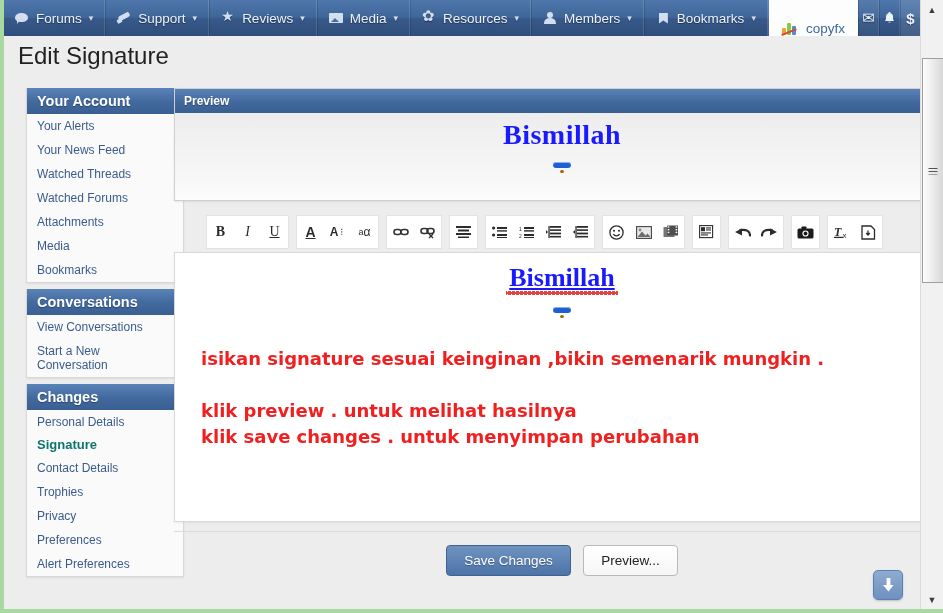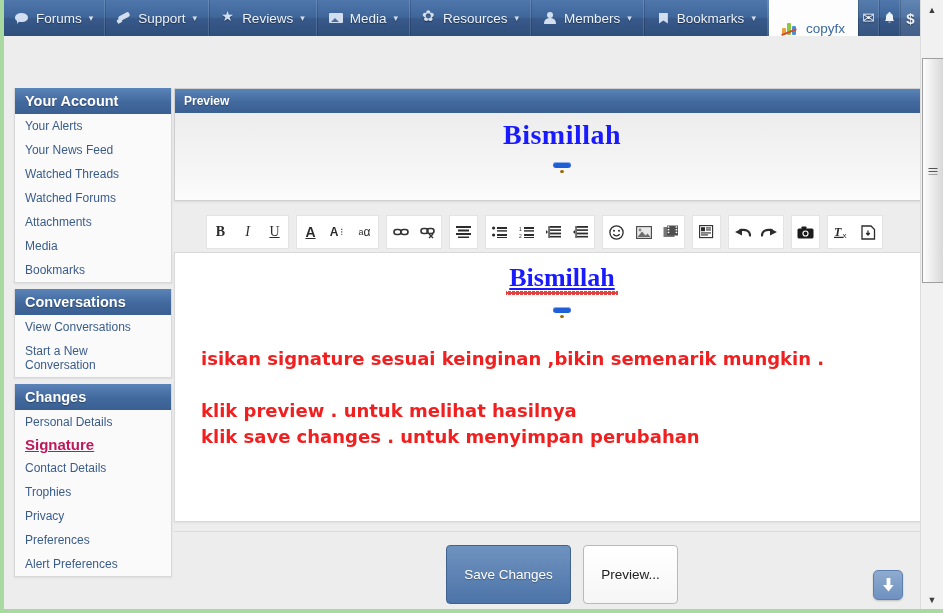--- a/index.html
+++ b/index.html
@@ -61,29 +61,29 @@
     border-left:1px solid rgba(0,0,0,.16);border-right:1px solid rgba(255,255,255,.1);
     color:#eef3fa;cursor:pointer;font-size:15px;text-shadow:0 1px 1px rgba(0,0,0,.4);}
   #nav-mail{background:rgba(255,255,255,.04);}
   #nav-dollar{background:rgba(255,255,255,.10);font-weight:bold;}
 
   
   #page-title{position:absolute;left:14px;top:42px;font-size:24px;color:#222;}
 
   
   #content{position:absolute;left:10px;top:88px;width:900px;}
-  #sidebar{position:absolute;left:0;top:0;width:158px;}
+  #sidebar{position:absolute;left:12px;top:0;width:158px;}
   .side-block{background:#fafafa;border:1px solid #d8d8d8;border-top:none;margin-bottom:6px;
     box-shadow:0 1px 2px rgba(0,0,0,.07);}
   .side-head{background:linear-gradient(to bottom,#5a83b8 0%,#42699e 55%,#3a5f92 100%);
     color:#fff;font-size:14.5px;font-weight:bold;padding:5px 10px;
     text-shadow:0 1px 1px rgba(0,0,0,.35);}
   .side-link{display:block;padding:5px 10px;font-size:12px;color:#3a5c8c;cursor:pointer;
     line-height:14px;}
-  .side-link.active{font-size:15px;font-weight:bold;color:#be185d;padding:4px 10px;text-decoration:underline;}
+  .side-link.active{font-size:13px;font-weight:bold;color:#0f766e;padding:4px 10px;}
 
   
   #main{position:absolute;left:160px;top:0;width:776px;}
   #preview-box{border:1px solid #cfcfcf;background:#fff;box-shadow:0 1px 2px rgba(0,0,0,.08);}
   #preview-head{background:linear-gradient(to bottom,#5a83b8 0%,#42699e 55%,#3a5f92 100%);
     color:#fff;font-size:12px;font-weight:bold;padding:5px 9px;text-shadow:0 1px 1px rgba(0,0,0,.35);}
   #preview-body{height:81px;background:linear-gradient(to bottom,#ededed 0%,#f7f7f7 75%,#fcfcfc 100%);
     text-align:center;padding-top:6px;}
   .bism{font-family:"Liberation Serif", serif;font-weight:bold;font-size:28px;color:#1a1aff;letter-spacing:.5px;}
   .emoji{display:inline-block;width:20px;height:20px;border-radius:50% 50% 48% 48%;
@@ -108,21 +108,21 @@
   .bism-ed{font-family:"Liberation Serif", serif;font-weight:bold;font-size:26px;color:#1a1aff;
     text-decoration:underline;position:relative;display:inline-block;}
   .squiggle{position:absolute;left:0;right:0;bottom:-5px;height:4px;
     background-image:repeating-linear-gradient(135deg,#e02020 0 1px,transparent 1px 2px),
                      repeating-linear-gradient(45deg,#e02020 0 1px,transparent 1px 2px);
     background-size:4px 4px;opacity:.85;}
   .red-text{color:#f02020;font-size:18px;font-weight:bold;margin-left:26px;line-height:26px;
     font-family:"DejaVu Sans", sans-serif;}
   #gap1{height:24px;}
   #btnbar{border-top:1px solid #dadada;margin-top:9px;padding-top:13px;text-align:center;}
-  .btn{display:inline-block;font-size:13.5px;padding:21px 17px;border-radius:4px;cursor:pointer;
+  .btn{display:inline-block;font-size:13.5px;padding:7px 17px;border-radius:4px;cursor:pointer;
     border:1px solid #b9b9b9;vertical-align:middle;}
   #btn-save{background:linear-gradient(to bottom,#6f93c0 0%,#4d74a8 100%);color:#fff;
     border:1px solid #3f628f;text-shadow:0 1px 1px rgba(0,0,0,.3);margin-right:8px;}
   #btn-preview{background:linear-gradient(to bottom,#ffffff 0%,#f6f6f6 100%);color:#222;}
 
   
   #scroll-bottom{position:absolute;right:18px;bottom:9px;width:28px;height:28px;border-radius:5px;
     background:linear-gradient(to bottom,#8fabcf 0%,#6e91c1 100%);border:1px solid #5b7fb0;
     display:flex;align-items:center;justify-content:center;color:#fff;font-size:15px;cursor:pointer;
     box-shadow:0 1px 2px rgba(0,0,0,.2);}
@@ -211,20 +211,21 @@
       <svg width="13" height="14" viewBox="0 0 13 14">
         <path d="M6.5 1c-.6 0-1 .4-1 1v.3C3.9 2.7 3 4 3 5.6V8L2 10h9L10 8V5.6C10 4 9.1 2.7 7.5 2.3V2c0-.6-.4-1-1-1z" fill="#eef3fa"></path>
         <path d="M5.2 10.7a1.4 1.4 0 0 0 2.6 0z" fill="#eef3fa"></path>
       </svg>
     </div>
     <div class="nav-icon-btn" id="nav-dollar">
       <span>$</span>
     </div>
   </div>
 
+  <div id="page-title">Edit Signature</div>
 
   <div id="content">
 
     <div id="sidebar">
 
       <div class="side-block">
         <div class="side-head">Your Account</div>
         <a class="side-link">Your Alerts</a>
         <a class="side-link">Your News Feed</a>
         <a class="side-link">Watched Threads</a>

